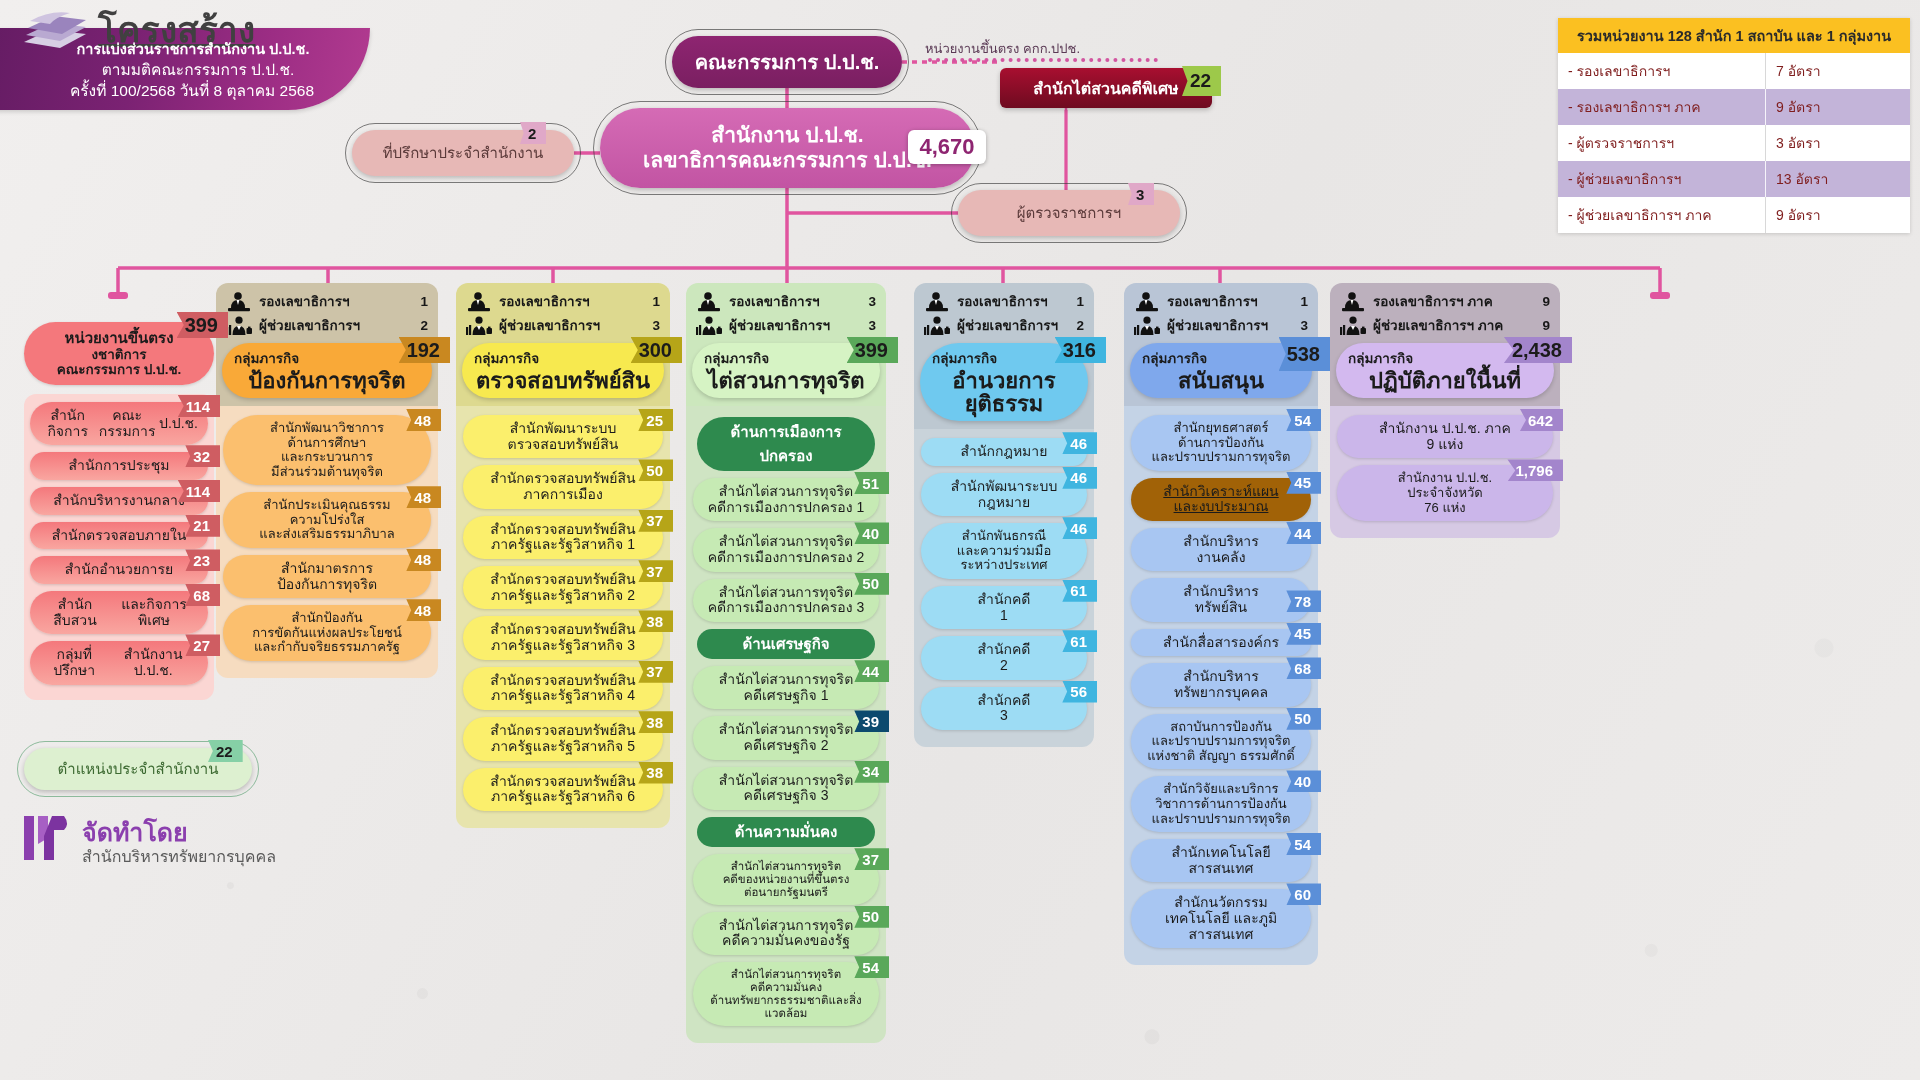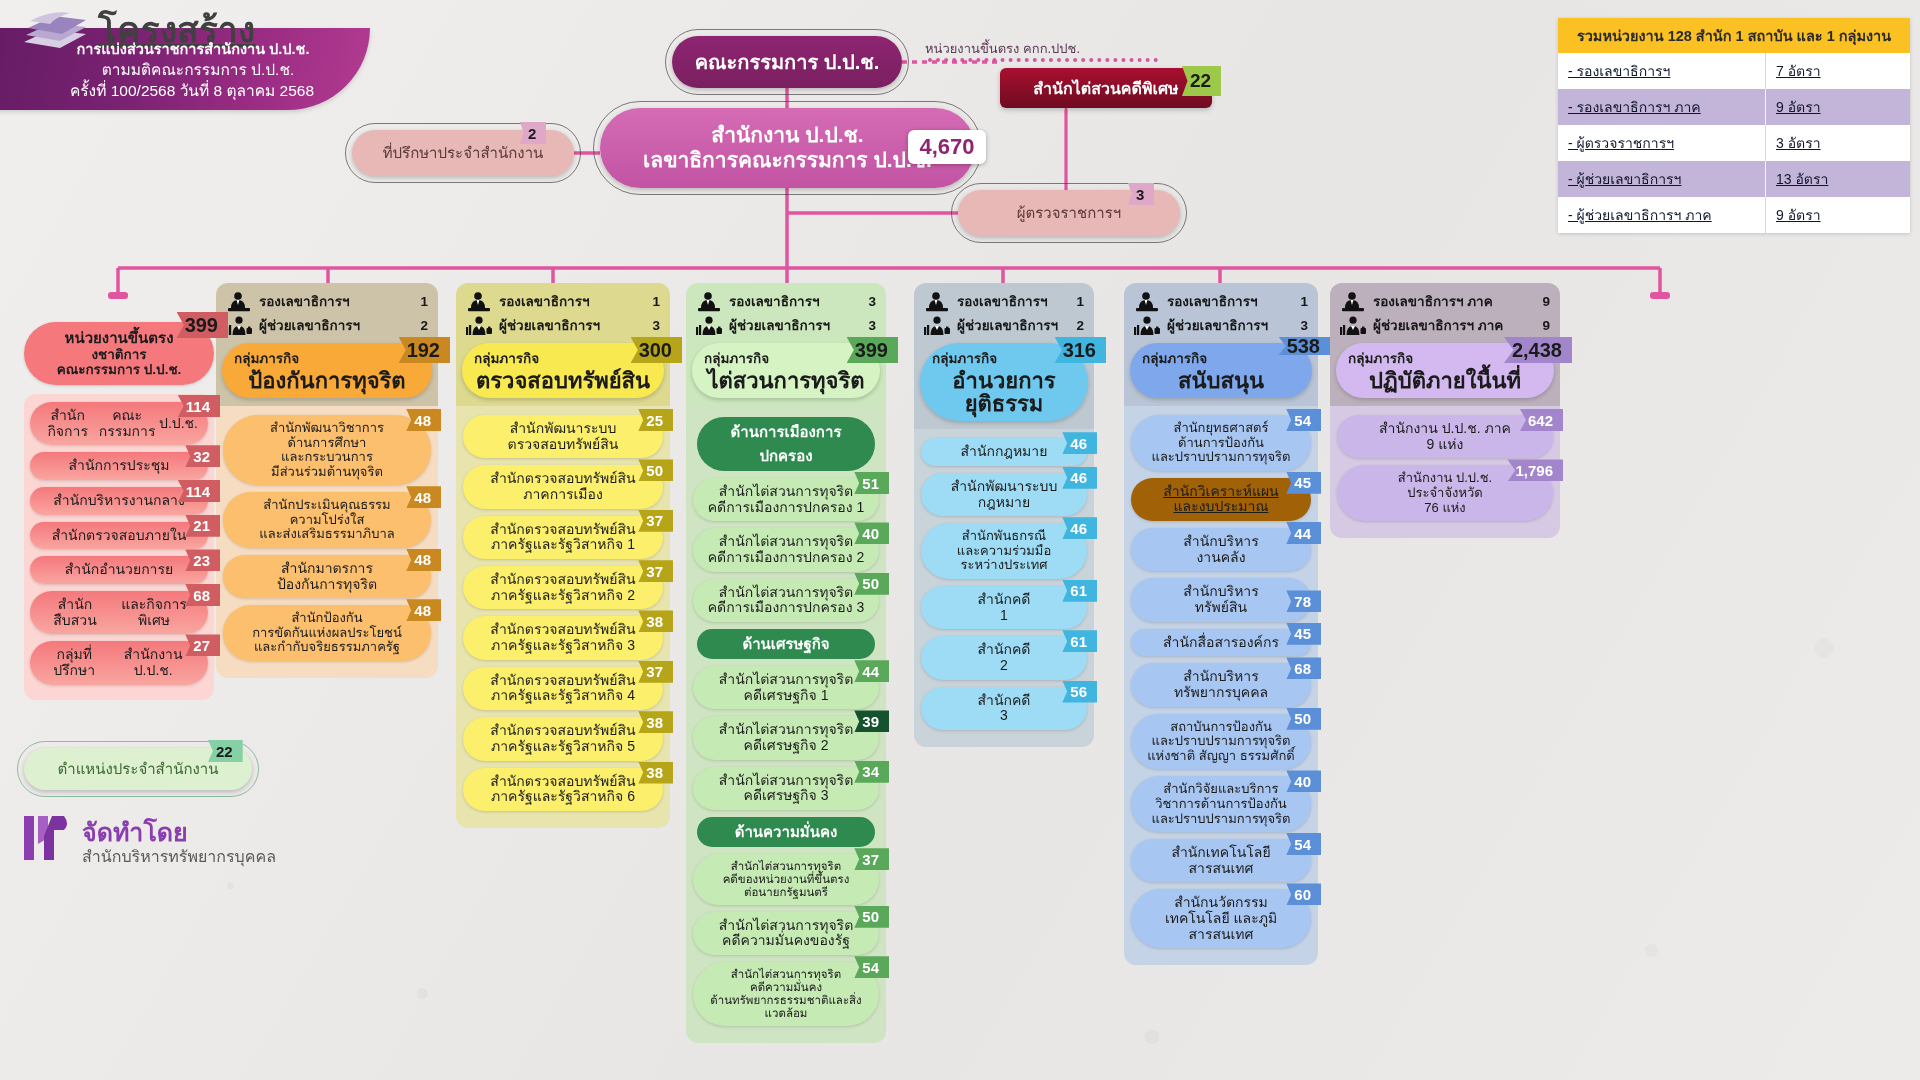--- a/index.html
+++ b/index.html
@@ -46,21 +46,21 @@
     font-size:15.5px; color:#ffffff;
   }
 
   
   .sumtable { position:absolute; left:1558px; top:18px; width:352px;
     box-shadow:0 1px 4px rgba(0,0,0,.16); }
   .sumtable .hd {
     background:#fbc021; color:#2b2b2b; font-size:14.5px; font-weight:bold;
     padding:6px 10px; text-align:center; white-space:nowrap;
   }
-  .sumtable .row { display:flex; font-size:14px; color:#0f172a;text-decoration:underline; }
+  .sumtable .row { display:flex; font-size:14px; color:#7f1d1d; }
   .sumtable .row.odd  { background:#ffffff; }
   .sumtable .row.even { background:#c3b4d9; }
   .sumtable .c1 { width:207px; padding:7px 10px; }
   .sumtable .c2 { flex:1; padding:7px 10px; border-left:1px solid rgba(255,255,255,.85); }
   .sumtable .row.odd .c2 { border-left:1px solid #d8d8d8; }
   svg.wires { position:absolute; left:0; top:0; width:1920px; height:1080px; pointer-events:none; }
 
   
   .pill {
     position:absolute; display:flex; align-items:center; justify-content:center;
@@ -505,21 +505,21 @@
           <div class="item" style="background:#c6eab4;">สำนักไต่สวนการทุจริต<br>คดีการเมืองการปกครอง 3</div>
           <div class="tag" style="right:-10px;top:-6px;background:#5aa85a;color:#fff;">50</div>
         </div>
         <div class="sectbar" style="background:#2e8a4e;">ด้านเศรษฐกิจ</div>
         <div style="position:relative;">
           <div class="item" style="background:#c6eab4;">สำนักไต่สวนการทุจริต<br>คดีเศรษฐกิจ 1</div>
           <div class="tag" style="right:-10px;top:-6px;background:#5aa85a;color:#fff;">44</div>
         </div>
         <div style="position:relative;">
           <div class="item" style="background:#c6eab4;">สำนักไต่สวนการทุจริต<br>คดีเศรษฐกิจ 2</div>
-          <div class="tag" style="right:-10px;top:-6px;background:#14532d;color:#fff;">39</div>
+          <div class="tag" style="right:-10px;top:-6px;background:#0c4a6e;color:#fff;">39</div>
         </div>
         <div style="position:relative;">
           <div class="item" style="background:#c6eab4;">สำนักไต่สวนการทุจริต<br>คดีเศรษฐกิจ 3</div>
           <div class="tag" style="right:-10px;top:-6px;background:#5aa85a;color:#fff;">34</div>
         </div>
         <div class="sectbar" style="background:#2e8a4e;">ด้านความมั่นคง</div>
         <div style="position:relative;">
           <div class="item tiny" style="background:#c6eab4;">สำนักไต่สวนการทุจริต<br>คดีของหน่วยงานที่ขึ้นตรง<br>ต่อนายกรัฐมนตรี</div>
           <div class="tag" style="right:-10px;top:-6px;background:#5aa85a;color:#fff;">37</div>
         </div>
@@ -617,21 +617,21 @@
           </svg>
           <span class="lbl">ผู้ช่วยเลขาธิการฯ</span>
           <span class="num">3</span>
         </div>
       </div>
       <div style="position:relative;background:#b9c5d6;padding-bottom:8px;">
         <div class="grouppill" style="background:#7fa8ec;">
           <div class="g1">กลุ่มภารกิจ</div>
           <div class="g2">สนับสนุน</div>
         </div>
-        <div class="tag tag-big" style="right:-12px;top:-6px;background:#5b8fd8;height:18px;">538</div>
+        <div class="tag tag-big" style="right:-12px;top:-6px;background:#5b8fd8;height:34px;">538</div>
       </div>
       <div class="colbody" style="background:#c4d3e6;">
         <div style="position:relative;">
           <div class="item s13" style="background:#a8c6f2;">สำนักยุทธศาสตร์<br>ด้านการป้องกัน<br>และปราบปรามการทุจริต</div>
           <div class="tag" style="right:-10px;top:-6px;background:#5b8fd8;color:#fff;">54</div>
         </div>
         <div style="position:relative;">
           <div class="item" style="background:#a16207;text-decoration:underline;">สำนักวิเคราะห์แผน<br>และงบประมาณ</div>
           <div class="tag" style="right:-10px;top:-6px;background:#5b8fd8;color:#fff;">45</div>
         </div>

